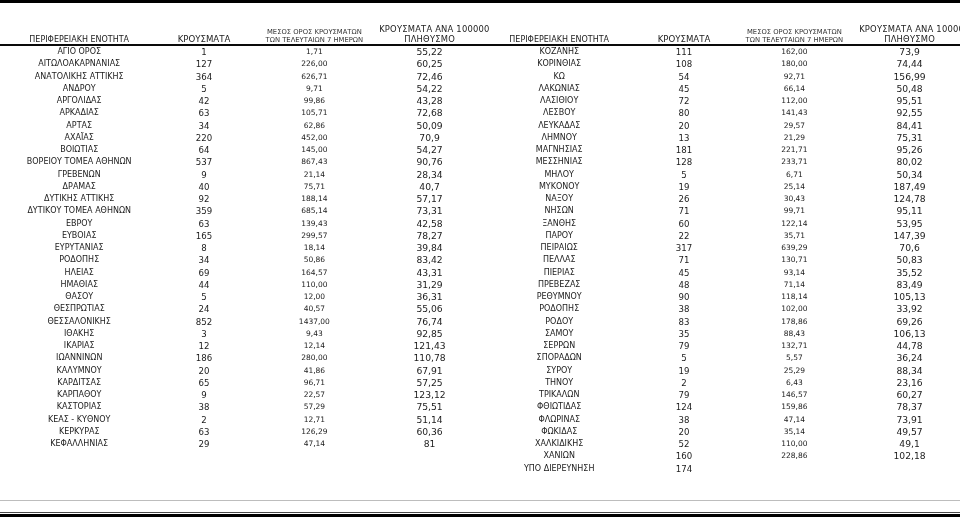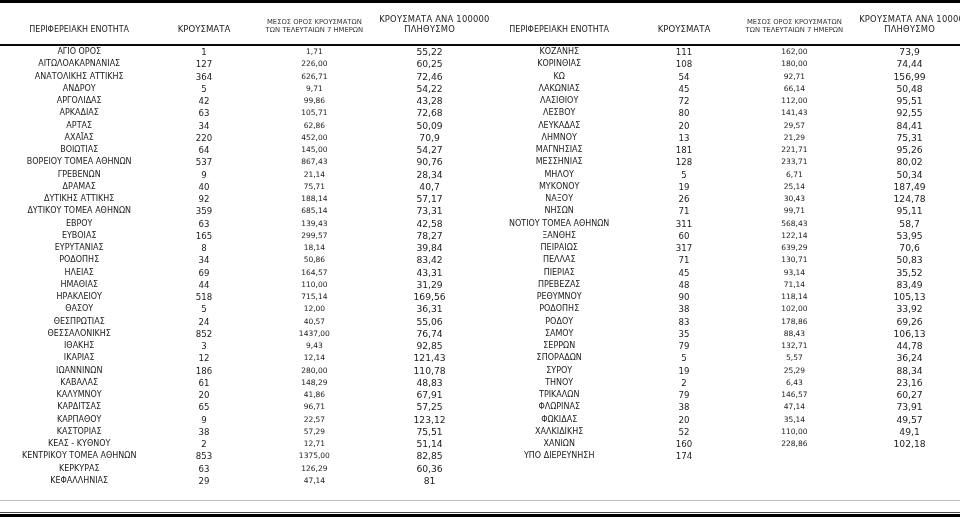--- a/index.html
+++ b/index.html
@@ -7,21 +7,21 @@
     position:relative;width:960px;height:519px;background:#ffffff;
     font-family:"DejaVu Sans","Liberation Sans",sans-serif;color:#1b1b1b;
     overflow:hidden;
   }
   .top-rule{position:absolute;top:0;left:0;width:100%;height:3px;background:#000;}
   .head-row{
     position:absolute;top:3px;left:0;width:100%;height:43px;
     display:flex;border-bottom:2px solid #0a0a0a;box-sizing:border-box;
   }
   .half-head{width:50%;display:grid;grid-template-columns:33% 19% 27% 21%;align-items:end;}
-  .th{text-align:center;font-size:8px;line-height:9px;padding-bottom:10px;color:#222;white-space:nowrap;}
+  .th{text-align:center;font-size:8px;line-height:9px;padding-bottom:0;color:#222;white-space:nowrap;}
   .th-small{font-size:6.8px;line-height:8px;color:#333;}
   .th-per{font-size:8.4px;line-height:9.5px;letter-spacing:0.2px;}
   .bodies{position:absolute;top:46px;left:0;width:100%;display:flex;}
   .tbody{width:50%;}
   .tr{display:grid;grid-template-columns:33% 19% 27% 21%;height:12.26px;align-items:center;}
   .td{text-align:center;white-space:nowrap;line-height:12px;}
   .c-region{font-size:8px;}
   .c-cases{font-size:8.6px;}
   .c-avg{font-size:7.5px;}
   .c-per{font-size:9.2px;}
@@ -180,26 +180,20 @@
           <div class="td c-avg">164,57</div>
           <div class="td c-per">43,31</div>
         </div>
         <div class="tr">
           <div class="td c-region">ΗΜΑΘΙΑΣ</div>
           <div class="td c-cases">44</div>
           <div class="td c-avg">110,00</div>
           <div class="td c-per">31,29</div>
         </div>
         <div class="tr">
-          <div class="td c-region">ΗΡΑΚΛΕΙΟΥ</div>
-          <div class="td c-cases">518</div>
-          <div class="td c-avg">715,14</div>
-          <div class="td c-per">169,56</div>
-        </div>
-        <div class="tr">
           <div class="td c-region">ΘΑΣΟΥ</div>
           <div class="td c-cases">5</div>
           <div class="td c-avg">12,00</div>
           <div class="td c-per">36,31</div>
         </div>
         <div class="tr">
           <div class="td c-region">ΘΕΣΠΡΩΤΙΑΣ</div>
           <div class="td c-cases">24</div>
           <div class="td c-avg">40,57</div>
           <div class="td c-per">55,06</div>
@@ -222,26 +216,20 @@
           <div class="td c-avg">12,14</div>
           <div class="td c-per">121,43</div>
         </div>
         <div class="tr">
           <div class="td c-region">ΙΩΑΝΝΙΝΩΝ</div>
           <div class="td c-cases">186</div>
           <div class="td c-avg">280,00</div>
           <div class="td c-per">110,78</div>
         </div>
         <div class="tr">
-          <div class="td c-region">ΚΑΒΑΛΑΣ</div>
-          <div class="td c-cases">61</div>
-          <div class="td c-avg">148,29</div>
-          <div class="td c-per">48,83</div>
-        </div>
-        <div class="tr">
           <div class="td c-region">ΚΑΛΥΜΝΟΥ</div>
           <div class="td c-cases">20</div>
           <div class="td c-avg">41,86</div>
           <div class="td c-per">67,91</div>
         </div>
         <div class="tr">
           <div class="td c-region">ΚΑΡΔΙΤΣΑΣ</div>
           <div class="td c-cases">65</div>
           <div class="td c-avg">96,71</div>
           <div class="td c-per">57,25</div>
@@ -258,26 +246,20 @@
           <div class="td c-avg">57,29</div>
           <div class="td c-per">75,51</div>
         </div>
         <div class="tr">
           <div class="td c-region">ΚΕΑΣ - ΚΥΘΝΟΥ</div>
           <div class="td c-cases">2</div>
           <div class="td c-avg">12,71</div>
           <div class="td c-per">51,14</div>
         </div>
         <div class="tr">
-          <div class="td c-region">ΚΕΝΤΡΙΚΟΥ ΤΟΜΕΑ ΑΘΗΝΩΝ</div>
-          <div class="td c-cases">853</div>
-          <div class="td c-avg">1375,00</div>
-          <div class="td c-per">82,85</div>
-        </div>
-        <div class="tr">
           <div class="td c-region">ΚΕΡΚΥΡΑΣ</div>
           <div class="td c-cases">63</div>
           <div class="td c-avg">126,29</div>
           <div class="td c-per">60,36</div>
         </div>
         <div class="tr">
           <div class="td c-region">ΚΕΦΑΛΛΗΝΙΑΣ</div>
           <div class="td c-cases">29</div>
           <div class="td c-avg">47,14</div>
           <div class="td c-per">81</div>
@@ -362,32 +344,32 @@
           <div class="td c-avg">30,43</div>
           <div class="td c-per">124,78</div>
         </div>
         <div class="tr">
           <div class="td c-region">ΝΗΣΩΝ</div>
           <div class="td c-cases">71</div>
           <div class="td c-avg">99,71</div>
           <div class="td c-per">95,11</div>
         </div>
         <div class="tr">
-          <div class="td c-region">ΝΟΤΙΟΥ ΤΟΜΕΑ ΑΘΗΝΩΝ</div>
-          <div class="td c-cases">311</div>
-          <div class="td c-avg">568,43</div>
-          <div class="td c-per">58,7</div>
-        </div>
-        <div class="tr">
           <div class="td c-region">ΞΑΝΘΗΣ</div>
           <div class="td c-cases">60</div>
           <div class="td c-avg">122,14</div>
           <div class="td c-per">53,95</div>
         </div>
         <div class="tr">
+          <div class="td c-region">ΠΑΡΟΥ</div>
+          <div class="td c-cases">22</div>
+          <div class="td c-avg">35,71</div>
+          <div class="td c-per">147,39</div>
+        </div>
+        <div class="tr">
           <div class="td c-region">ΠΕΙΡΑΙΩΣ</div>
           <div class="td c-cases">317</div>
           <div class="td c-avg">639,29</div>
           <div class="td c-per">70,6</div>
         </div>
         <div class="tr">
           <div class="td c-region">ΠΕΛΛΑΣ</div>
           <div class="td c-cases">71</div>
           <div class="td c-avg">130,71</div>
           <div class="td c-per">50,83</div>
@@ -450,20 +432,26 @@
           <div class="td c-region">ΤΗΝΟΥ</div>
           <div class="td c-cases">2</div>
           <div class="td c-avg">6,43</div>
           <div class="td c-per">23,16</div>
         </div>
         <div class="tr">
           <div class="td c-region">ΤΡΙΚΑΛΩΝ</div>
           <div class="td c-cases">79</div>
           <div class="td c-avg">146,57</div>
           <div class="td c-per">60,27</div>
+        </div>
+        <div class="tr">
+          <div class="td c-region">ΦΘΙΩΤΙΔΑΣ</div>
+          <div class="td c-cases">124</div>
+          <div class="td c-avg">159,86</div>
+          <div class="td c-per">78,37</div>
         </div>
         <div class="tr">
           <div class="td c-region">ΦΛΩΡΙΝΑΣ</div>
           <div class="td c-cases">38</div>
           <div class="td c-avg">47,14</div>
           <div class="td c-per">73,91</div>
         </div>
         <div class="tr">
           <div class="td c-region">ΦΩΚΙΔΑΣ</div>
           <div class="td c-cases">20</div>

